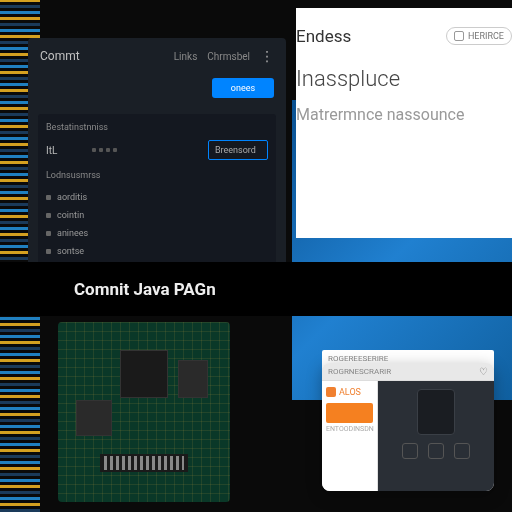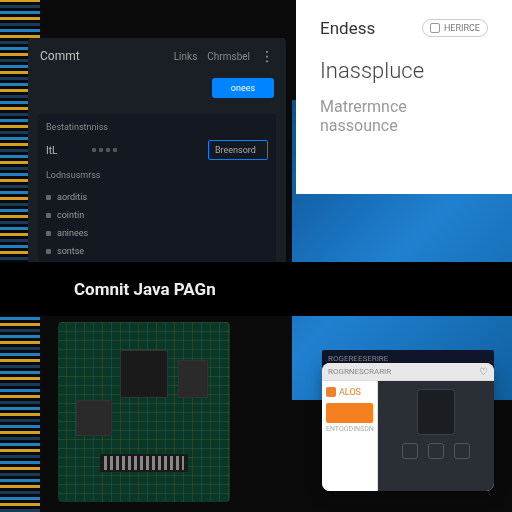--- a/index.html
+++ b/index.html
@@ -14,21 +14,21 @@
 .dp-inner{margin:16px 10px;background:#141820;border-radius:3px;padding:8px}
 .dp-inner-title{color:#888;font-size:9px;margin-bottom:8px}
 .dp-row{display:flex;align-items:center;margin-bottom:6px;gap:6px}
 .dp-label{color:#bbb;font-size:10px;width:40px}
 .dp-dots{flex:1;display:flex;gap:3px}
 .dp-dot{width:4px;height:4px;background:#555;border-radius:1px}
 .dp-highlight{border:1.5px solid #0084ff;padding:4px 6px;border-radius:2px;color:#aaa;font-size:9px;width:60px}
 .dp-list{margin-top:8px}
 .dp-li{display:flex;align-items:center;gap:6px;padding:4px 0;color:#999;font-size:9px}
 .dp-li::before{content:"";width:5px;height:5px;background:#666;border-radius:1px}
-.white-panel{position:absolute;right:0;top:0;width:216px;height:194px;background:#fff;padding:18px 24px}
+.white-panel{position:absolute;right:0;top:8px;width:216px;height:230px;background:#fff;padding:18px 0}
 .wp-top{display:flex;justify-content:space-between;align-items:center;margin-bottom:20px}
 .wp-brand{font-size:17px;color:#333;font-weight:400}
 .wp-tag{display:flex;align-items:center;gap:4px;border:1px solid #ccc;border-radius:9px;padding:3px 7px;font-size:9px;color:#777}
 .wp-tag::before{content:"";width:8px;height:8px;border:1px solid #999;border-radius:2px}
 .wp-title{font-size:22px;color:#444;font-weight:300;margin-bottom:14px}
 .wp-sub{font-size:16px;color:#999}
 .black-bar{position:absolute;left:0;top:262px;width:512px;height:54px;background:#000;display:flex;align-items:center;padding-left:74px}
 .black-bar-text{color:#eee;font-size:17px;font-weight:700}
 .pcb{position:absolute;left:58px;top:322px;width:172px;height:180px;background:#0a3828;border-radius:4px;overflow:hidden}
 .pcb::before{content:"";position:absolute;inset:0;background:repeating-linear-gradient(0deg,transparent 0 8px,rgba(180,150,60,.15) 8px 9px),repeating-linear-gradient(90deg,transparent 0 8px,rgba(180,150,60,.15) 8px 9px)}
@@ -43,21 +43,21 @@
 .mw-hdr::after{content:"♡";margin-left:auto;font-size:10px;color:#666}
 .mw-body{display:flex;height:calc(100% - 18px)}
 .mw-side{width:56px;background:#fff;border-right:1px solid #e0e0e0;padding:6px 4px}
 .mw-badge{display:flex;align-items:center;gap:3px;font-size:9px;color:#f08030;margin-bottom:6px}
 .mw-badge::before{content:"";width:10px;height:10px;background:#f08030;border-radius:2px}
 .mw-orange{height:20px;background:#f58020;margin:2px 0;border-radius:2px}
 .mw-main{flex:1;background:#2a2f36;padding:8px;display:flex;flex-direction:column;gap:8px;align-items:center}
 .mw-dev{width:38px;height:46px;background:#1a1d22;border-radius:4px;border:1px solid #3a3f46}
 .mw-ctrl{display:flex;gap:10px}
 .mw-cbtn{width:16px;height:16px;border:1px solid #555;border-radius:3px}
-.label-strip{position:absolute;right:18px;top:350px;width:172px;height:20px;background:#0f172a;border-radius:2px;font-size:8px;color:#888;padding:4px 6px}
+.label-strip{position:absolute;right:18px;top:350px;width:172px;height:20px;background:#ffffff;border-radius:2px;font-size:8px;color:#888;padding:4px 6px}
 </style>
 </head>
 <body>
 
 <div class="bg-pattern"></div>
 <div class="bg-blue"></div>
 
 <div class="dark-panel">
   <div class="dp-header">
     <span>Commt</span>

